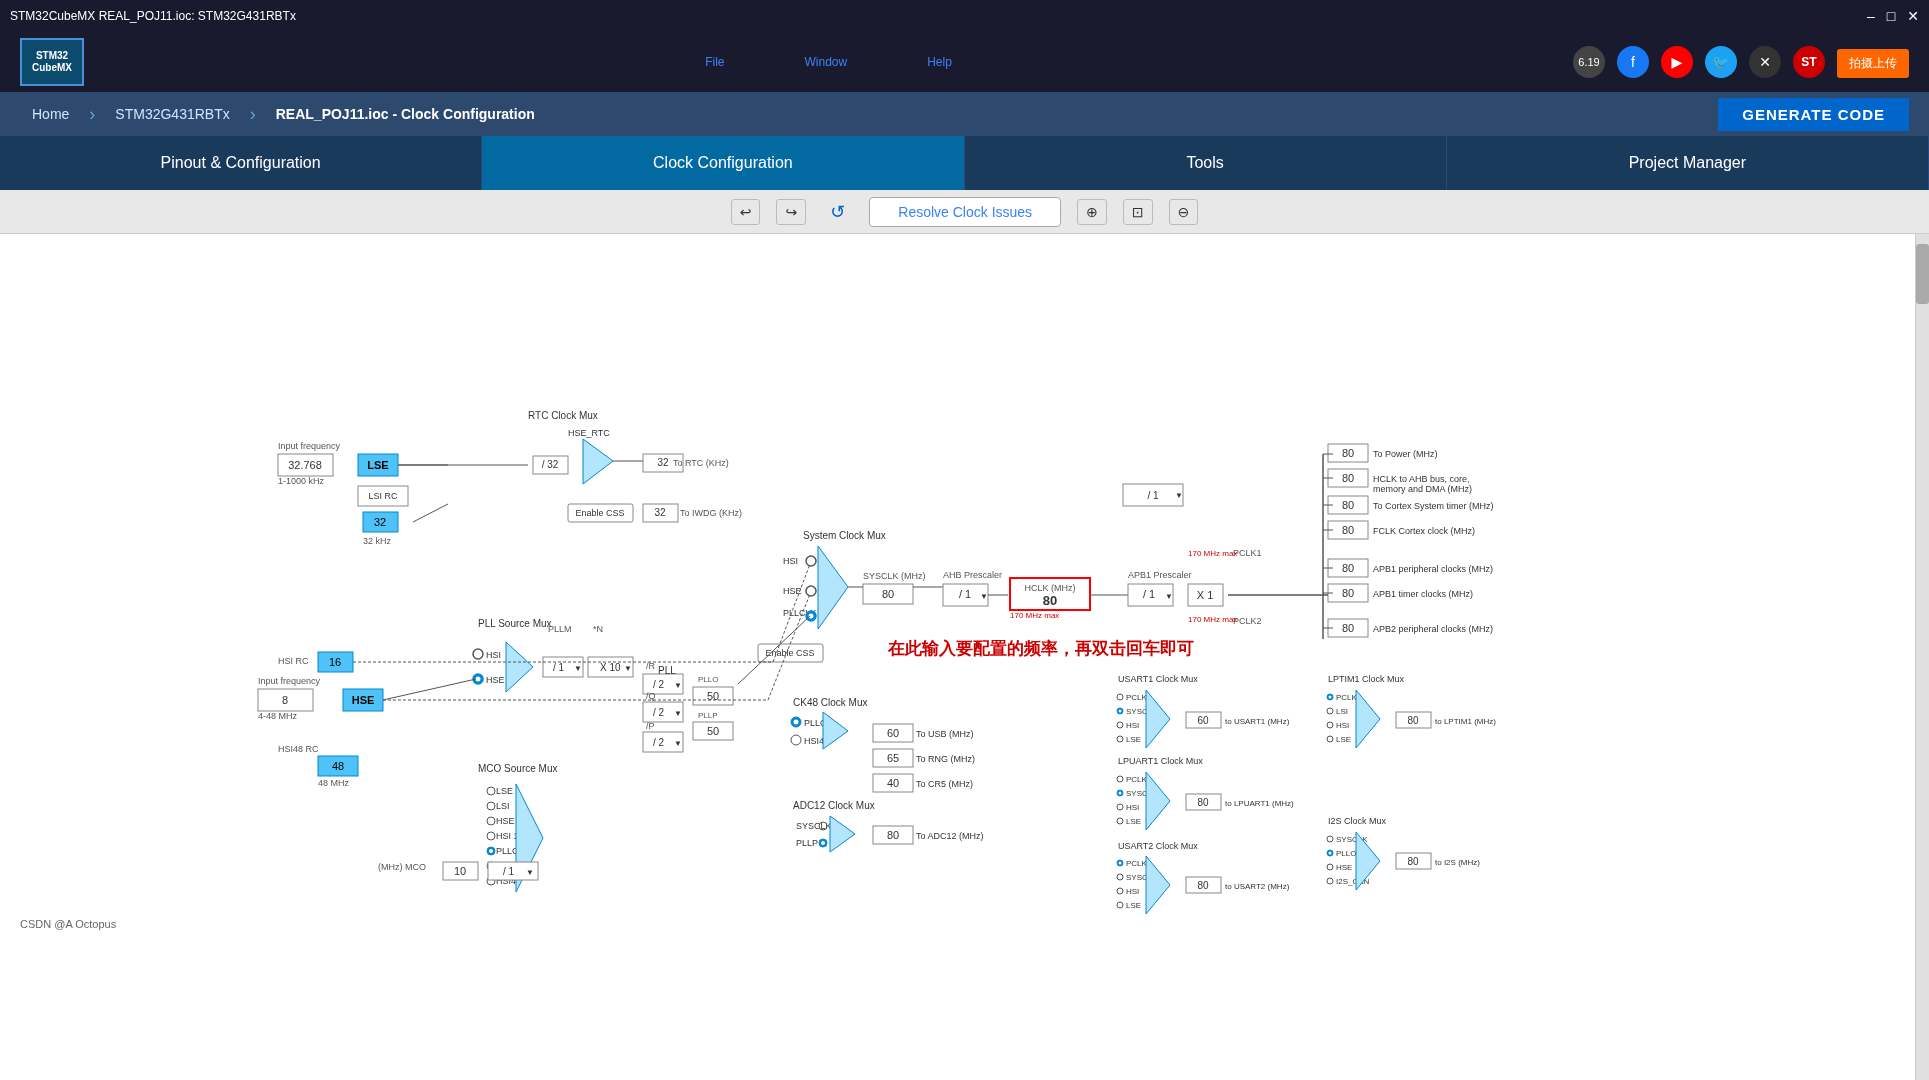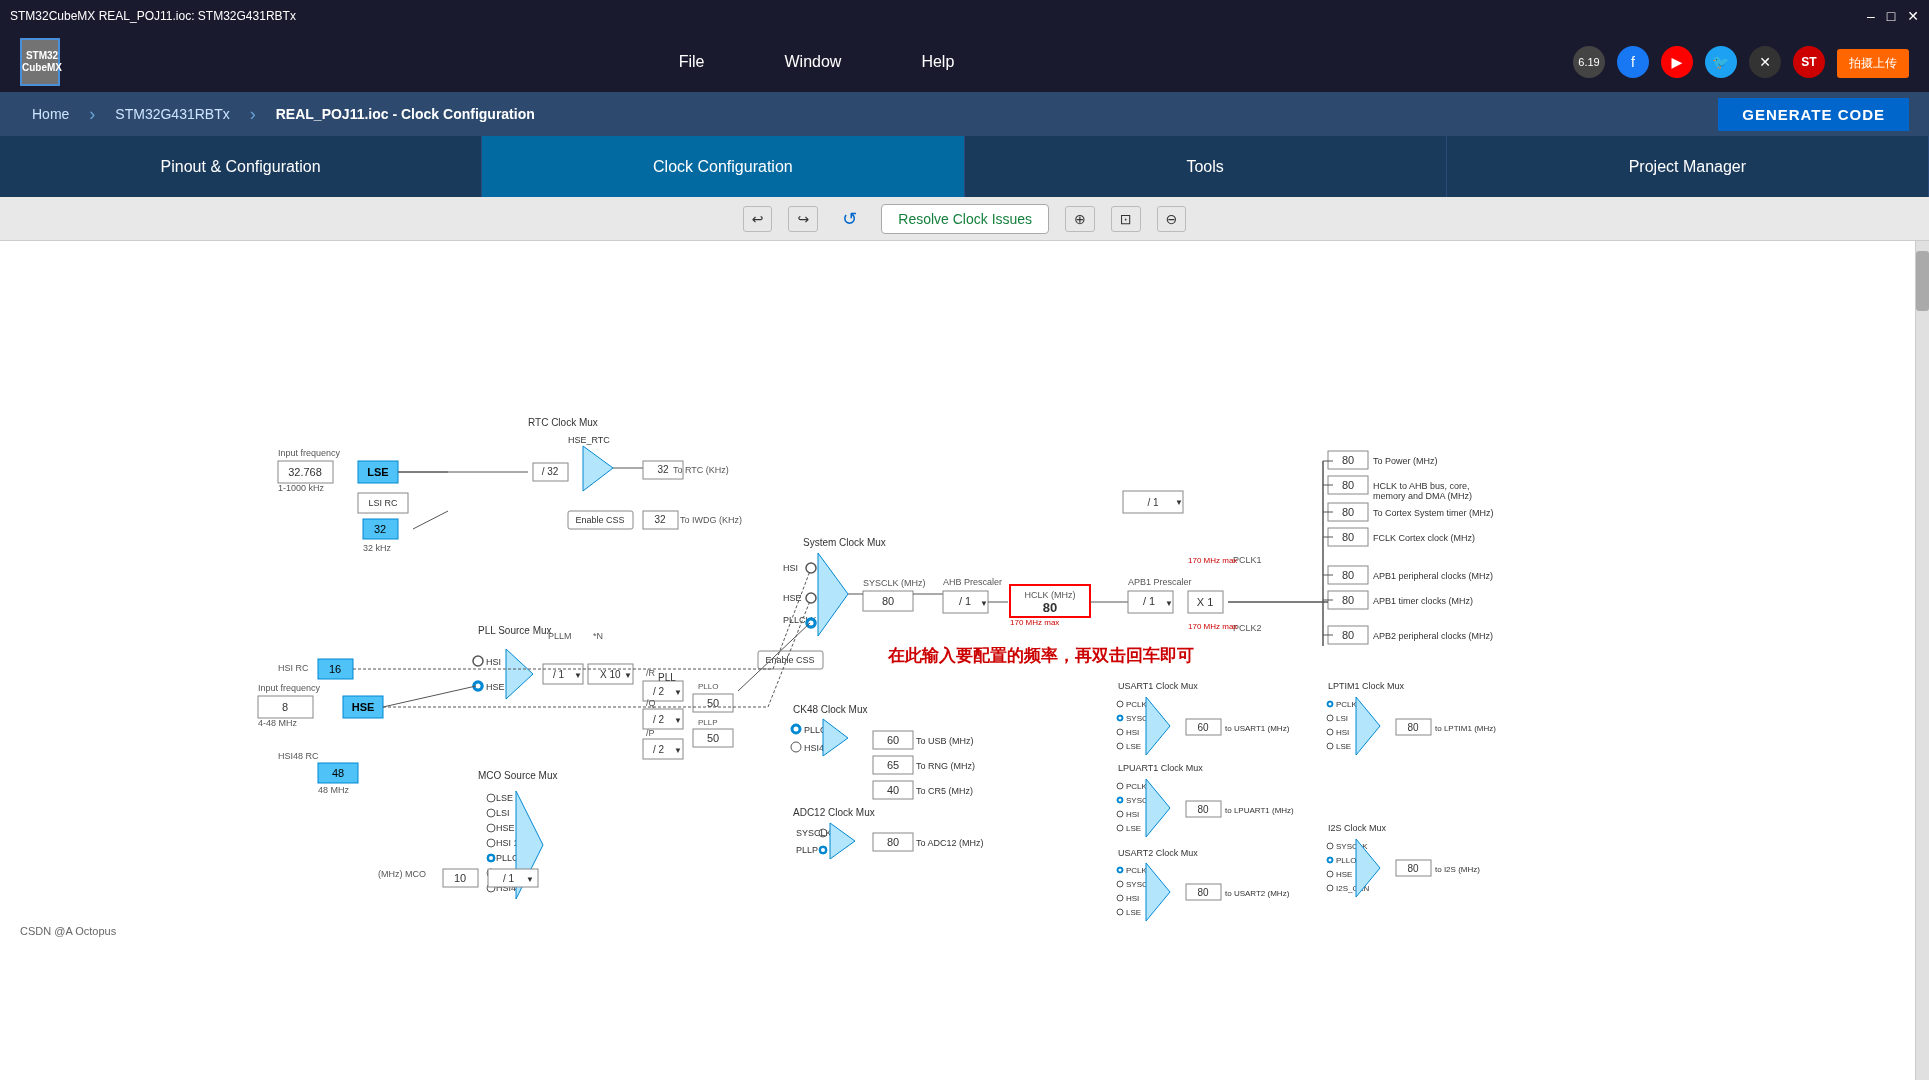--- a/index.html
+++ b/index.html
@@ -22,24 +22,24 @@
     
     .top-nav {
       background: #1a1a2e;
       display: flex;
       align-items: center;
       height: 60px;
       padding: 0 20px;
       gap: 60px;
     }
     .logo-area { display: flex; align-items: center; gap: 8px; }
-    .logo-box { width: 40px; height: 48px; background: #737373; display: flex; align-items: center; justify-content: flex-start; border: 2px solid #4a90d9; }
+    .logo-box { width: 64px; height: 48px; background: #0c4a6e; display: flex; align-items: center; justify-content: center; border: 2px solid #4a90d9; }
     .logo-text { color: white; font-size: 10px; font-weight: bold; text-align: center; line-height: 1.2; }
     .nav-menu { display: flex; gap: 80px; flex: 1; justify-content: center; }
-    .nav-item { color: #ffffff; font-size: 16px; cursor: pointer; }
+    .nav-item { color: #3b82f6; font-size: 12px; cursor: pointer; }
     .nav-right { display: flex; align-items: flex-end; gap: 12px; }
     .nav-icon { width: 32px; height: 32px; border-radius: 50%; background: #555; display: flex; align-items: center; justify-content: center; color: white; font-size: 14px; cursor: pointer; }
     .nav-icon.fb { background: #1877f2; }
     .nav-icon.yt { background: #ff0000; }
     .nav-icon.tw { background: #1da1f2; }
     .nav-icon.x { background: #333; }
     .nav-icon.st { background: #cc0000; }
 
     
     .breadcrumb-bar {
@@ -62,21 +62,21 @@
       font-size: 15px;
       font-weight: bold;
       cursor: pointer;
       letter-spacing: 1px;
     }
 
     
     .tab-bar {
       background: #1a3a5c;
       display: flex;
-      height: 61px;
+      height: 54px;
     }
     .tab { 
       flex: 1; display: flex; align-items: center; justify-content: center;
       color: white; font-size: 16px; cursor: pointer; border-right: 1px solid #2a4a7c;
     }
     .tab.active { background: #0369a1; }
 
     
     .toolbar {
       background: #e8e8e8;
@@ -86,21 +86,21 @@
       justify-content: center;
       gap: 16px;
       border-bottom: 1px solid #ccc;
     }
     .toolbar-btn {
       background: none; border: 1px solid #bbb; border-radius: 3px;
       padding: 4px 8px; cursor: pointer; font-size: 14px; color: #333;
     }
     .resolve-btn {
       background: white; border: 1px solid #aaa; border-radius: 4px;
-      padding: 6px 16px; font-size: 14px; cursor: pointer; color: #15803d;
+      padding: 6px 28px; font-size: 14px; cursor: pointer; color: #3b82f6;
     }
 
     
     .main-layout {
       display: flex;
       height: calc(1080px - 32px - 60px - 44px - 50px - 44px);
       overflow: hidden;
     }
     .clock-scroll-area {
       flex: 1;

